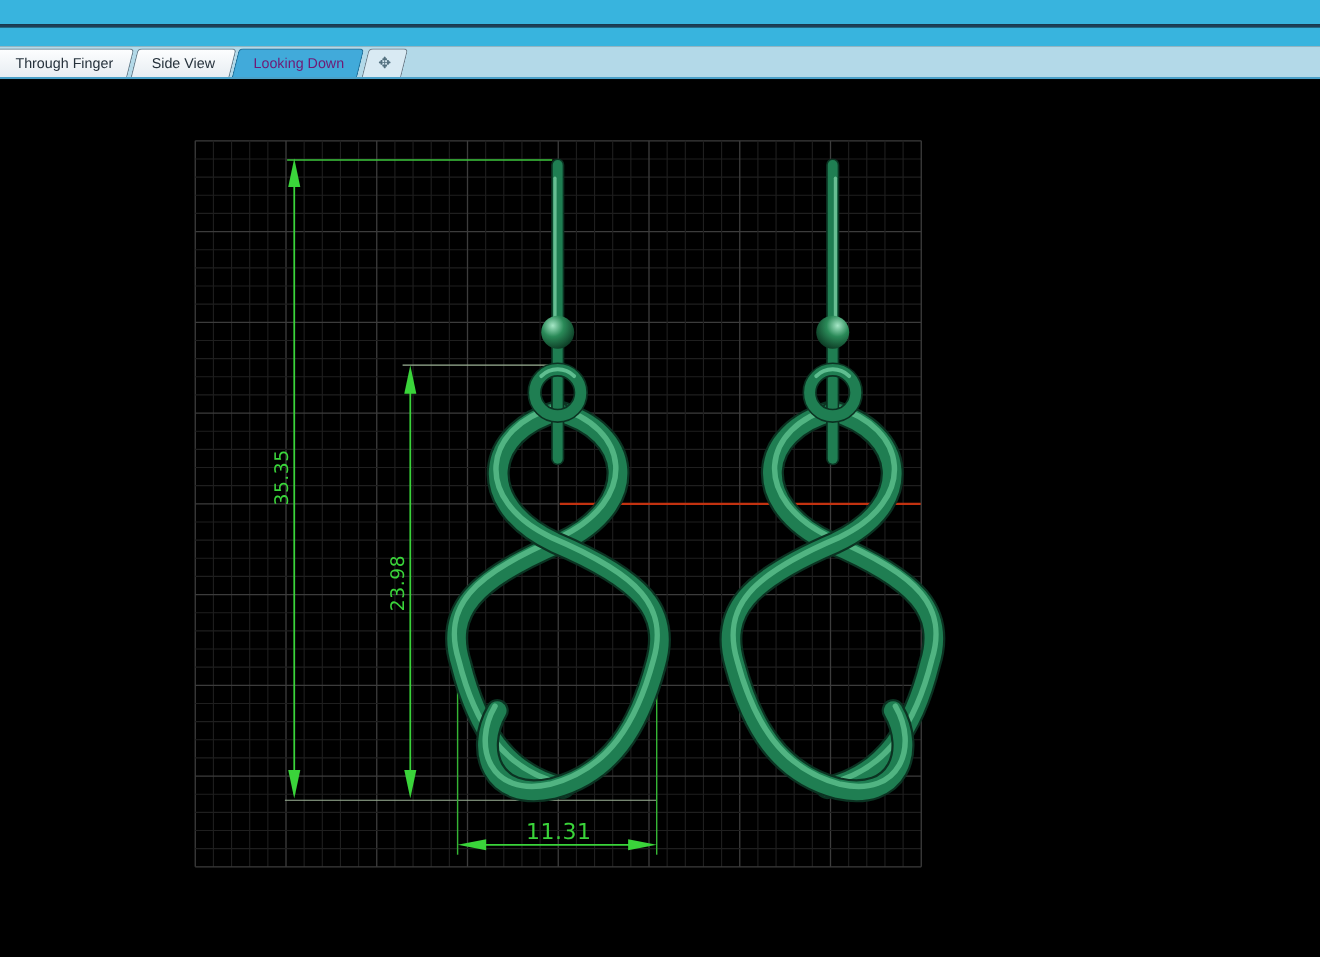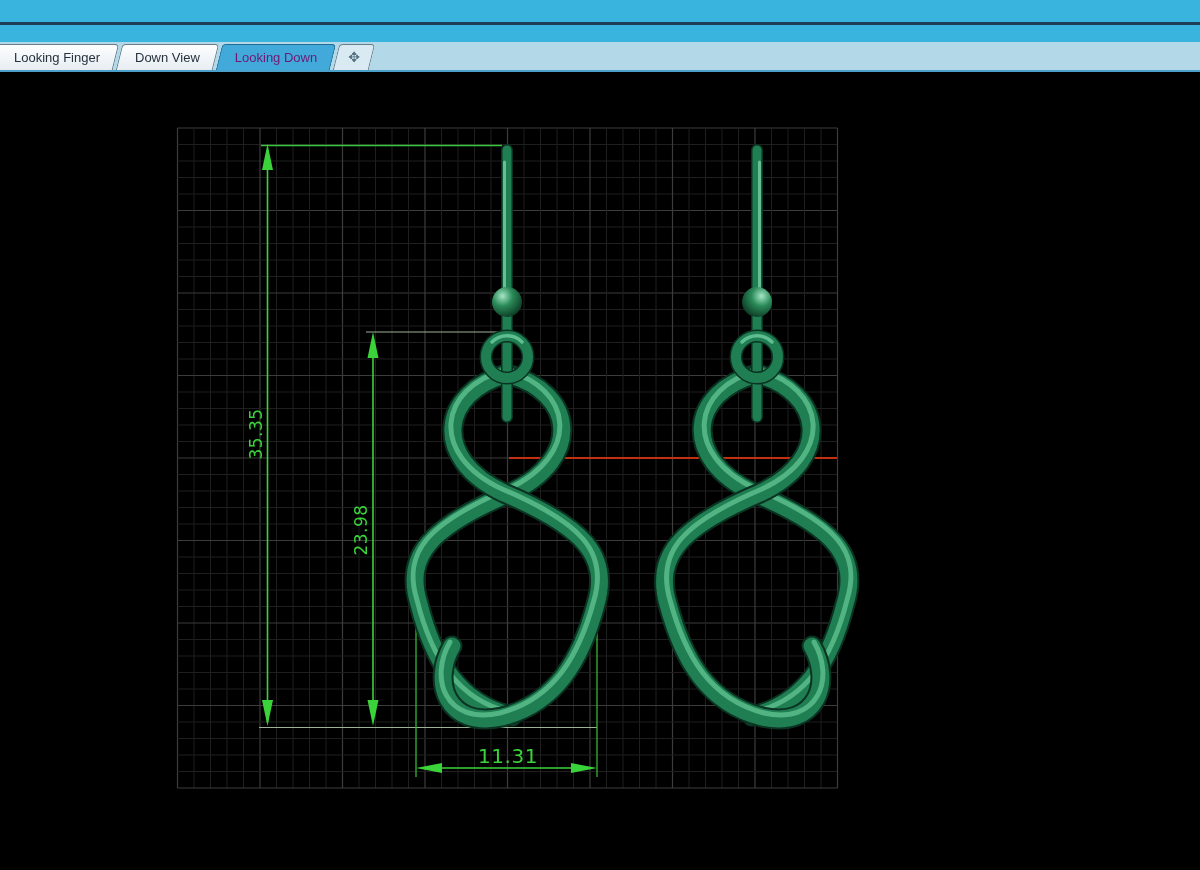--- a/index.html
+++ b/index.html
@@ -57,25 +57,25 @@
 <div class="window">
 
   <div class="titlebar-top"></div>
   <div class="titlebar-divider"></div>
   <div class="titlebar-bottom"></div>
 
   <div class="tabstrip">
     <div class="tabs">
       <div class="tab first">
         <span class="bg"></span>
-        <span class="lbl">Looking Finger</span>
+        <span class="lbl">Through Finger</span>
       </div>
       <div class="tab">
         <span class="bg"></span>
-        <span class="lbl">Down View</span>
+        <span class="lbl">Side View</span>
       </div>
       <div class="tab active">
         <span class="bg"></span>
         <span class="lbl">Looking Down</span>
       </div>
       <div class="tab movetab">
         <span class="bg"></span>
         <span class="lbl">✥</span>
       </div>
     </div>

